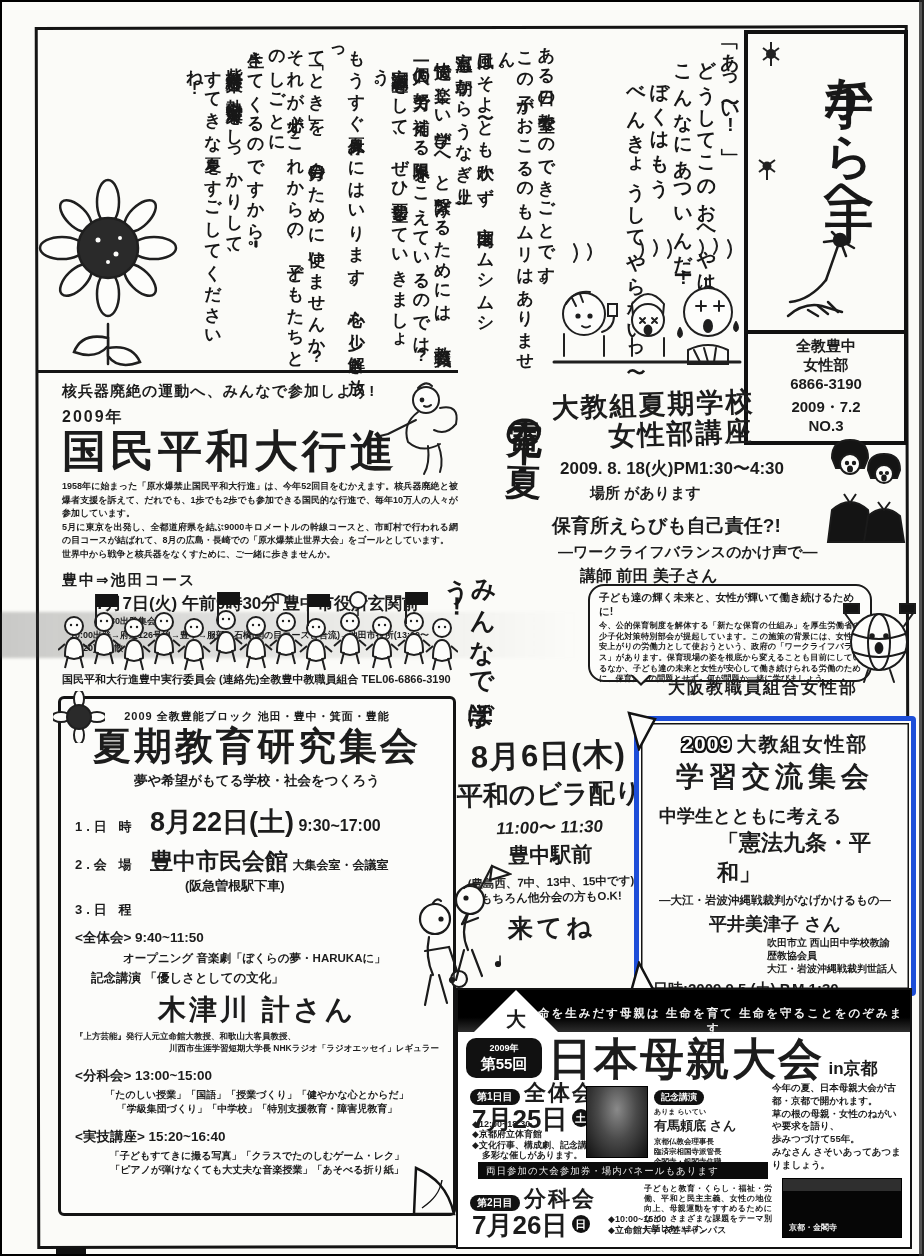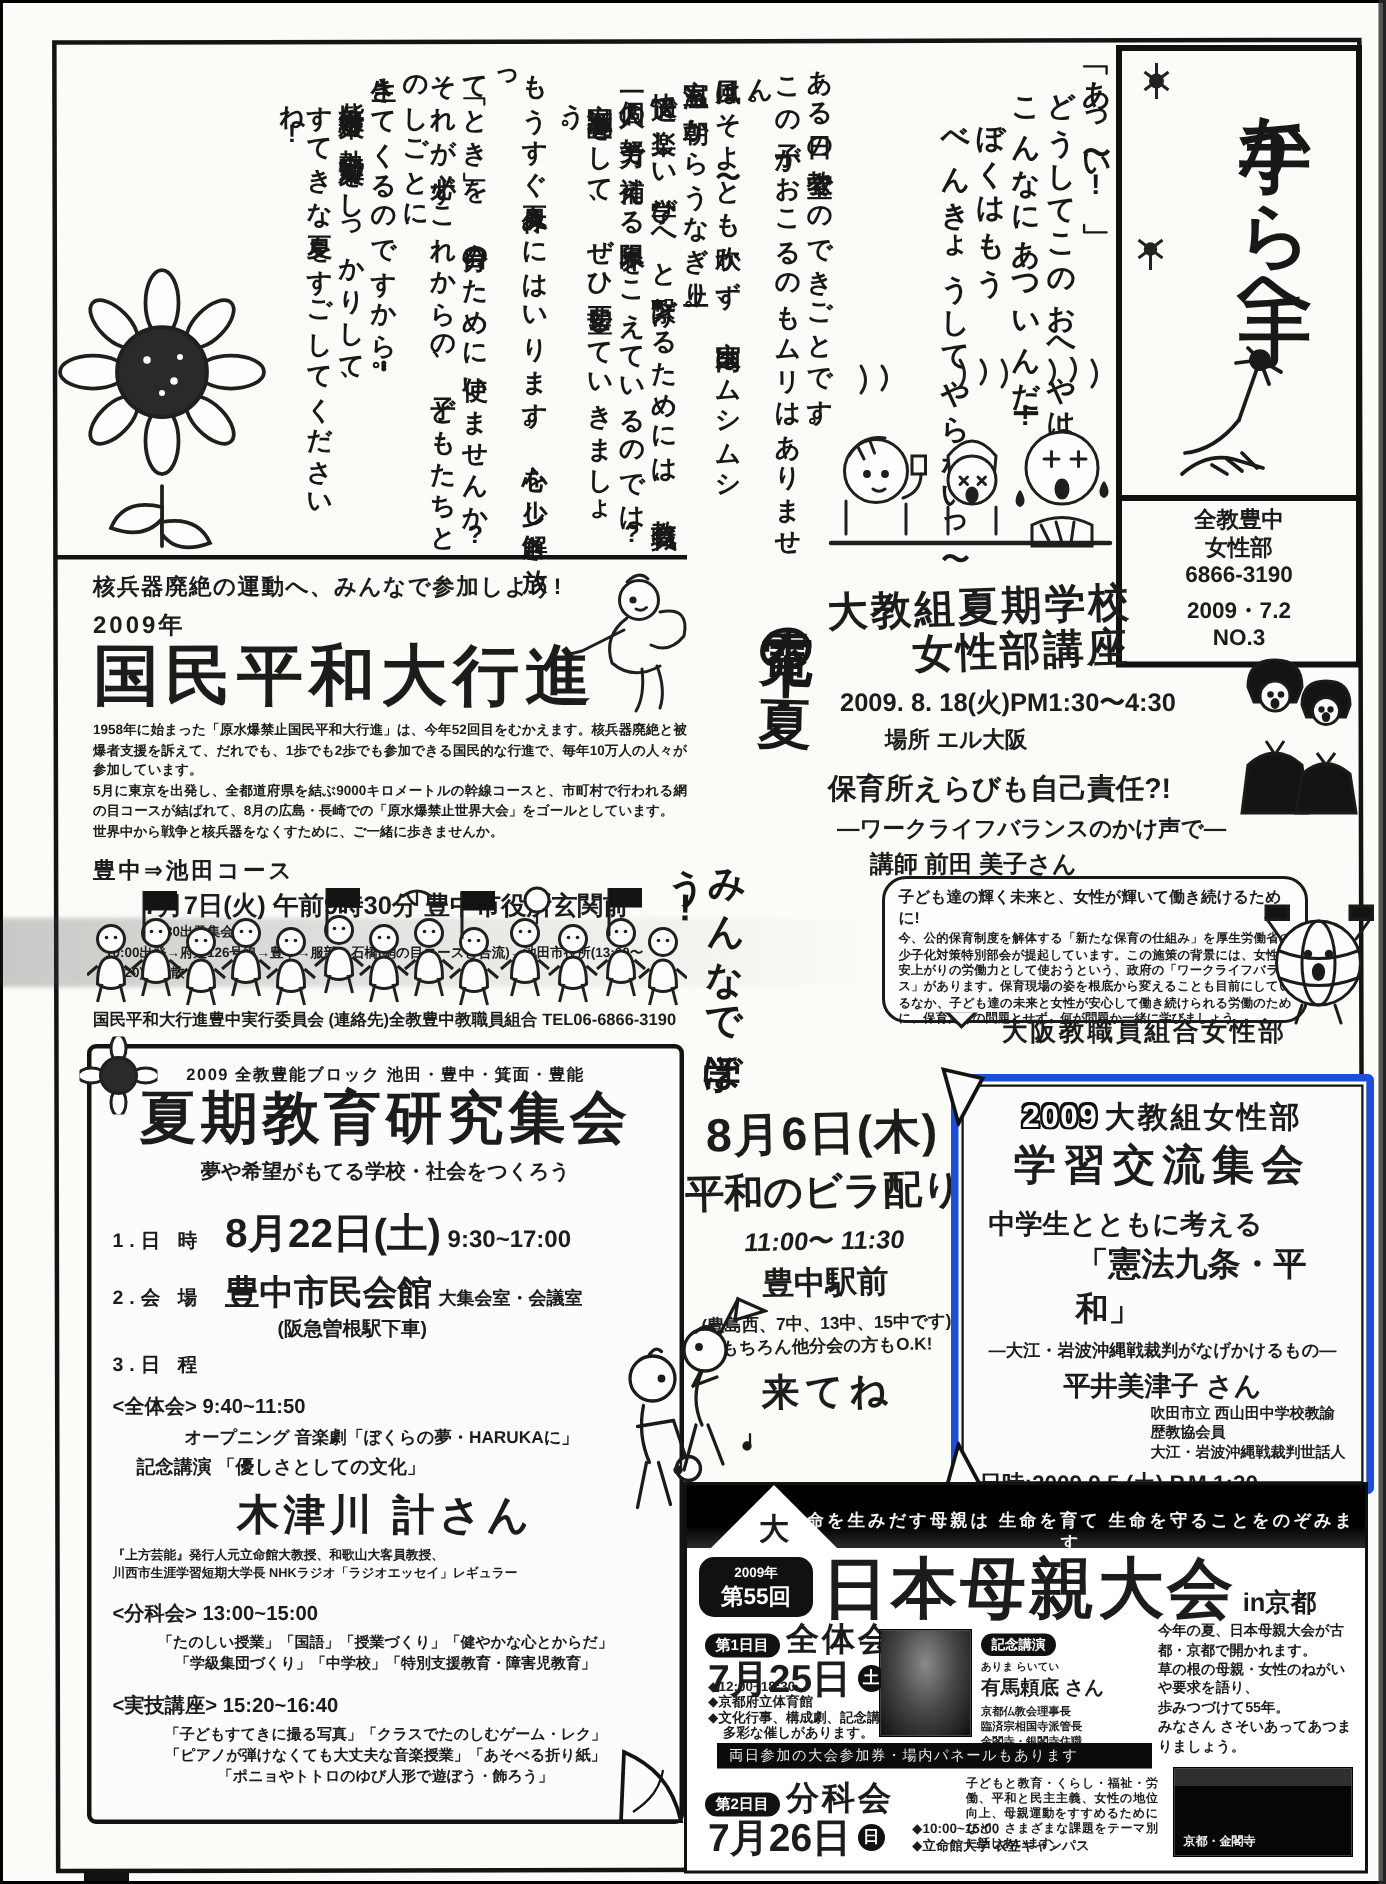--- a/index.html
+++ b/index.html
@@ -216,21 +216,21 @@
       <path d="M220 4v10" stroke="#1f1f1f" stroke-width="1.5"></path>
   </svg>
   <div class="abs b9" style="left:62px;top:672px;width:400px;font-size:11px;">国民平和大行進豊中実行委員会 (連絡先)全教豊中教職員組合 TEL06-6866-3190</div>
 
   <div class="abs" style="left:552px;top:388px;width:360px;">
     <div class="b9" style="font-size:27px;letter-spacing:2px;transform:rotate(-2deg);line-height:1.1;">
       <div>大教組夏期学校</div>
       <div style="padding-left:56px;">女性部講座</div>
     </div>
     <div class="b9" style="font-size:17px;margin-top:10px;padding-left:8px;">2009. 8. 18(火)PM1:30〜4:30</div>
-    <div class="b9" style="font-size:15px;margin-top:4px;padding-left:38px;">場所 エル大阪</div>
+    <div class="b9" style="font-size:15px;margin-top:4px;padding-left:38px;">場所 があります</div>
     <div class="b9" style="font-size:19px;margin-top:10px;">保育所えらびも自己責任?!</div>
     <div class="b9" style="font-size:15px;margin-top:4px;padding-left:6px;">―ワークライフバランスのかけ声で―</div>
     <div class="b9" style="font-size:16px;margin-top:4px;padding-left:28px;">講師 前田 美子さん</div>
     <div class="b7" style="font-size:10.5px;margin-top:2px;padding-left:120px;">(大阪保育研究所事務局長)</div>
   </div>
   <svg class="abs" style="left:824px;top:432px;" width="84" height="112" viewBox="0 0 84 112">
     <g stroke="#1b1b1b" stroke-width="2" fill="none">
       <path d="M8 26q0-18 18-18t18 18l-4 10H12z" fill="#141414"></path>
       <circle cx="26" cy="32" r="10" fill="#fdfdfb"></circle>
       <circle cx="23" cy="31" r="1.2" fill="#1b1b1b"></circle>
@@ -298,28 +298,27 @@
         <span class="b9" style="font-size:23px;margin-left:10px;">豊中市民会館</span>
         <span class="b7" style="font-size:12px;">大集会室・会議室</span>
       </div>
       <div class="b7" style="font-size:13px;padding-left:110px;">(阪急曽根駅下車)</div>
       <div class="b7" style="font-size:13px;letter-spacing:4px;margin-top:6px;">3.日 程</div>
       <div class="b9" style="font-size:13.5px;margin-top:10px;">&lt;全体会&gt; 9:40~11:50</div>
       <div class="b7" style="font-size:11.5px;margin-top:4px;padding-left:48px;">オープニング 音楽劇「ぼくらの夢・HARUKAに」</div>
       <div class="b9" style="font-size:12.5px;margin-top:4px;padding-left:16px;">記念講演 「優しさとしての文化」</div>
       <div class="b9" style="font-size:28px;text-align:center;letter-spacing:3px;margin-top:4px;">木津川 計さん</div>
       <div class="b7" style="font-size:8.5px;text-align:left;margin-top:2px;">『上方芸能』発行人元立命館大教授、和歌山大客員教授、</div>
-      <div class="b7" style="font-size:8.5px;text-align:left;">川西市生涯学習短期大学長 NHKラジオ「ラジオエッセイ」レギュラー</div>
+      <div class="b7" style="font-size:8.5px;text-align:right;">川西市生涯学習短期大学長 NHKラジオ「ラジオエッセイ」レギュラー</div>
       <div class="b9" style="font-size:13.5px;margin-top:12px;">&lt;分科会&gt; 13:00~15:00</div>
       <div class="b7" style="font-size:10px;text-align:center;margin-top:3px;">「たのしい授業」「国語」「授業づくり」「健やかな心とからだ」</div>
       <div class="b7" style="font-size:10px;text-align:center;">「学級集団づくり」「中学校」「特別支援教育・障害児教育」</div>
       <div class="b9" style="font-size:13.5px;margin-top:12px;">&lt;実技講座&gt; 15:20~16:40</div>
       <div class="b7" style="font-size:10px;text-align:center;margin-top:3px;">「子どもすてきに撮る写真」「クラスでたのしむゲーム・レク」</div>
       <div class="b7" style="font-size:10px;text-align:center;">「ピアノが弾けなくても大丈夫な音楽授業」「あそべる折り紙」</div>
-      <div class="b7" style="font-size:10px;text-align:center;">「ポニョやトトロのゆび人形で遊ぼう・飾ろう」</div>
     </div>
     <svg class="abs" style="right:-3px;bottom:-3px;" width="44" height="50" viewBox="0 0 44 50">
       <path d="M2 48h40C36 22 22 10 4 2z" fill="#fcfcfa" stroke="#131313" stroke-width="2.5"></path>
       <path d="M10 42C22 34 28 26 30 14" fill="none" stroke="#131313" stroke-width="1.5"></path>
     </svg>
     <svg class="abs" style="right:-16px;top:196px;" width="64" height="124" viewBox="0 0 64 124">
       <g stroke="#1b1b1b" stroke-width="2.2" fill="none" stroke-linecap="round">
         <circle cx="30" cy="24" r="15" fill="#fdfdfb"></circle>
         <path d="M28 8q4-6 8-2"></path>
         <circle cx="36" cy="24" r="1.5" fill="#1b1b1b"></circle>

